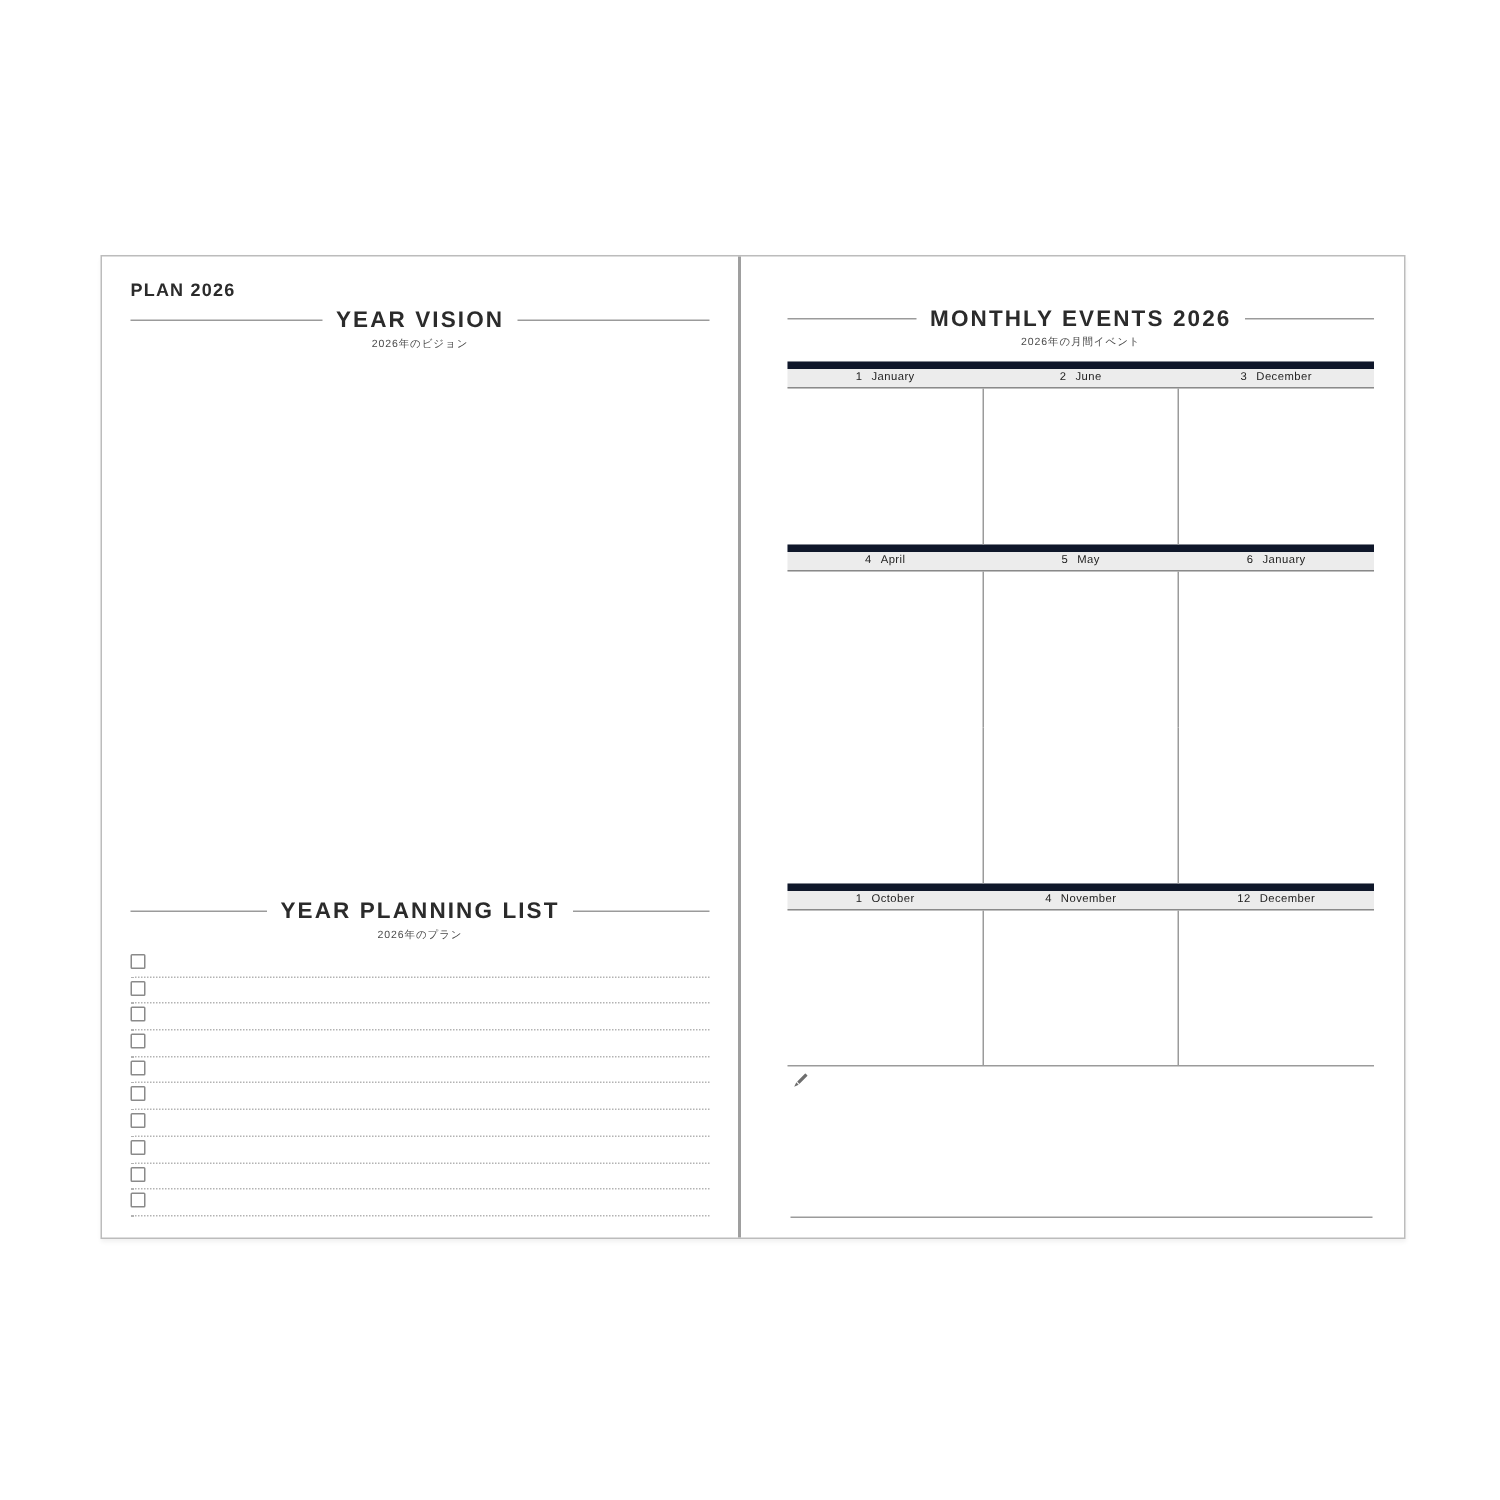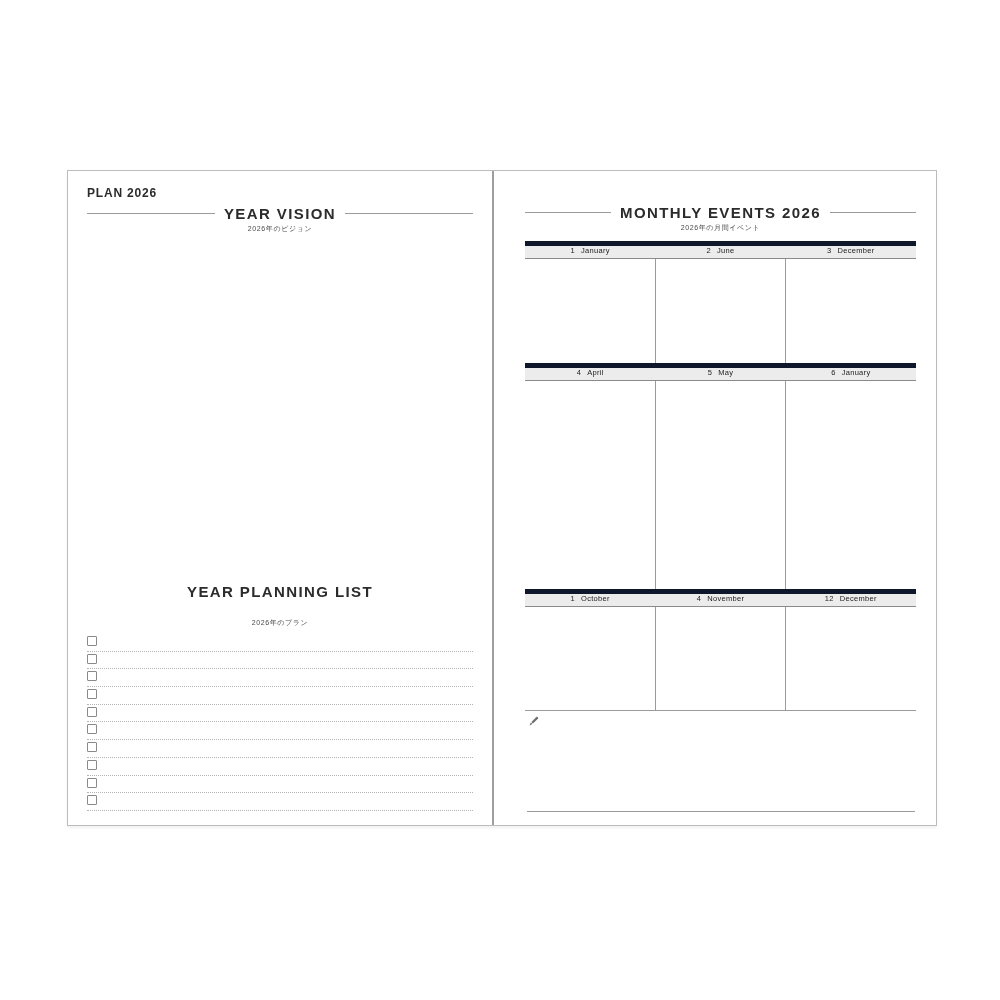--- a/index.html
+++ b/index.html
@@ -65,21 +65,21 @@
     text-align: center;
     font-size: 7px;
     letter-spacing: 0.6px;
     color: #4a4a4a;
     white-space: nowrap;
   }
 
   
   .hdr-vision { left: 19px; right: 19px; top: 36px; }
   .sub-vision { left: 19px; right: 19px; top: 53px; }
-  .hdr-plan   { left: 19px; right: 19px; top: 412px; flex-direction: column; }
+  .hdr-plan   { left: 19px; right: 19px; top: 430px; }
   .sub-plan   { left: 19px; right: 19px; top: 447px; }
 
   .checklist {
     position: absolute;
     left: 19px;
     right: 19px;
     top: 463px;
   }
   .check-row {
     position: relative;

